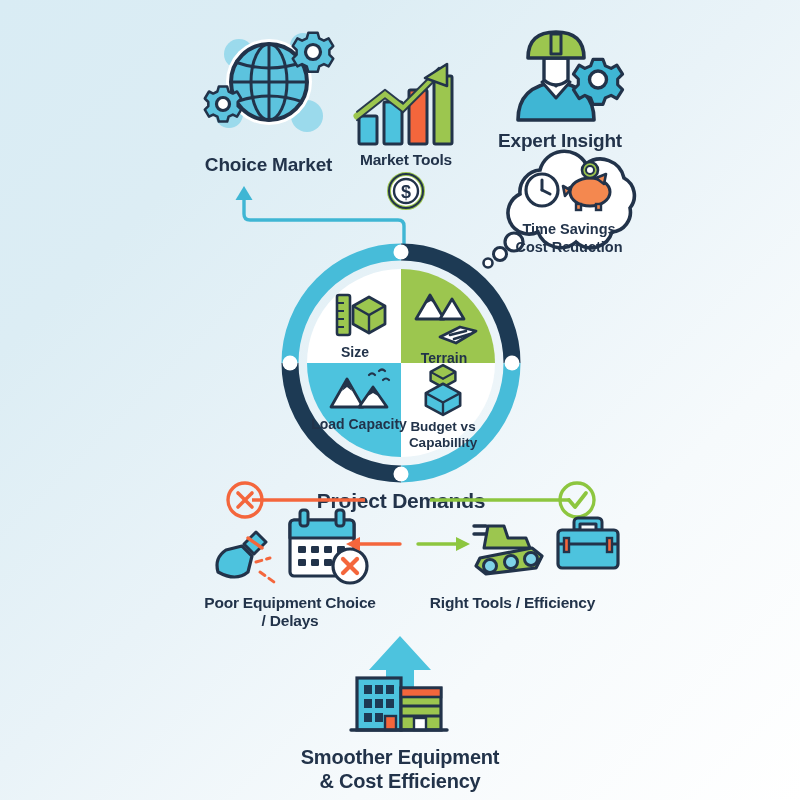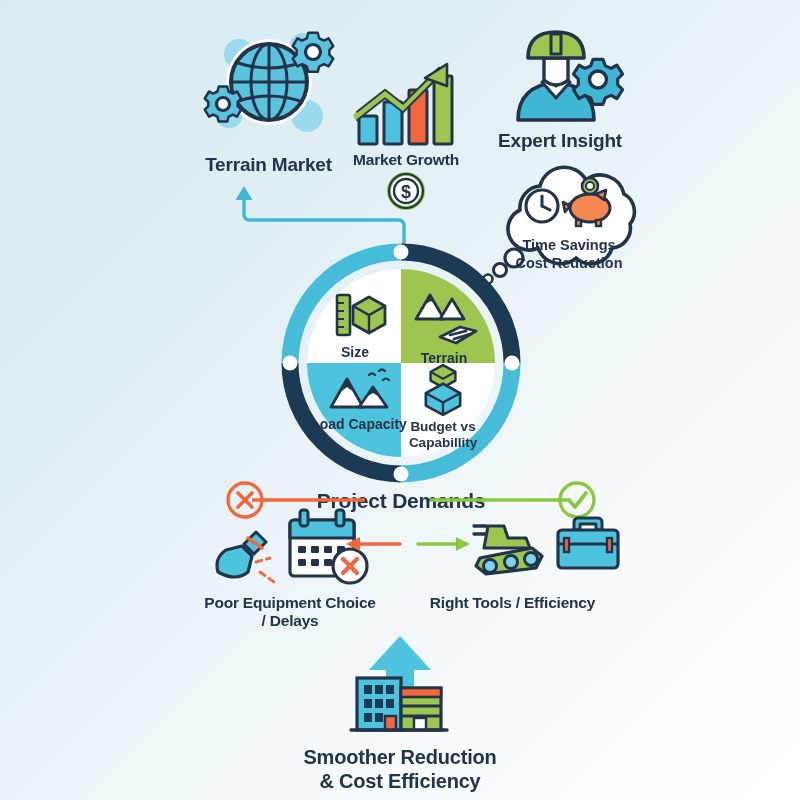--- a/index.html
+++ b/index.html
@@ -37,21 +37,21 @@
   
   #market-growth { left: 342px; top: 58px; width: 128px; }
   #market-growth .label { font-size: 15.5px; margin-top: 1px; }
   #market-growth .coin-wrap { display: flex; justify-content: center; margin-top: 2px; }
 
   
   #expert-insight { left: 460px; top: 22px; width: 200px; }
   #expert-insight .label { font-size: 19px; margin-top: 8px; }
 
   
-  #thought-bubble { left: 480px; top: 164px; width: 190px; }
+  #thought-bubble { left: 480px; top: 148px; width: 190px; }
 
   
   #project-wheel { left: 281px; top: 243px; width: 240px; }
   #project-wheel .label { font-size: 21px; margin-top: 6px; }
 
   
   #comparison { left: 180px; top: 478px; width: 440px; height: 160px; }
   #poor-choice-label { position: absolute; left: 0px; top: 116px; width: 220px; font-size: 15.5px; }
   #right-tools-label { position: absolute; left: 225px; top: 116px; width: 215px; font-size: 15.5px; }
 
@@ -102,39 +102,39 @@
         </g>
 
         <g transform="translate(28,82)">
           <g fill="#5cc3de" stroke="#22334a" stroke-width="3.6" stroke-linejoin="round">
             <path d="M-6,-22 L6,-22 L8,-15 L14,-12 L20,-15 L26,-5 L21,0 L21,6 L26,11 L20,21 L14,18 L8,21 L6,28 L-6,28 L-8,21 L-14,18 L-20,21 L-26,11 L-21,6 L-21,0 L-26,-5 L-20,-15 L-14,-12 L-8,-15 Z" transform="scale(0.70)"></path>
           </g>
           <circle cx="0" cy="2" r="6.5" fill="#ffffff" stroke="#22334a" stroke-width="3.2"></circle>
         </g>
       </svg>
     </div>
-    <div class="label">Terrain Market</div>
+    <div class="label">Choice Market</div>
   </div>
 
   <div class="node" id="market-growth">
     <div style="display:flex;justify-content:center;">
       <svg width="118" height="92" viewBox="0 0 118 92">
 
         <rect x="12" y="58" width="18" height="28" rx="1.5" fill="#4dc3de" stroke="#22334a" stroke-width="3"></rect>
         <rect x="37" y="44" width="18" height="42" rx="1.5" fill="#4dc3de" stroke="#22334a" stroke-width="3"></rect>
         <rect x="62" y="32" width="18" height="54" rx="1.5" fill="#f4663c" stroke="#22334a" stroke-width="3"></rect>
         <rect x="87" y="18" width="18" height="68" rx="1.5" fill="#9cc64f" stroke="#22334a" stroke-width="3"></rect>
 
         <path d="M10 58 L38 36 L56 50 L92 14" fill="none" stroke="#9cc64f" stroke-width="7" stroke-linecap="round" stroke-linejoin="round"></path>
         <path d="M10 58 L38 36 L56 50 L92 14" fill="none" stroke="#22334a" stroke-width="2" stroke-linecap="round" stroke-linejoin="round" opacity="0.95" transform="translate(0,-4.2)"></path>
         <path d="M10 58 L38 36 L56 50 L92 14" fill="none" stroke="#22334a" stroke-width="2" stroke-linecap="round" stroke-linejoin="round" opacity="0.95" transform="translate(0,4.2)"></path>
         <path d="M100 6 L100 28 L78 20 Z" fill="#9cc64f" stroke="#22334a" stroke-width="2.6" stroke-linejoin="round"></path>
       </svg>
     </div>
-    <div class="label">Market Growth</div>
+    <div class="label">Market Tools</div>
     <div class="coin-wrap">
       <div>
         <svg width="40" height="40" viewBox="0 0 40 40">
           <circle cx="20" cy="20" r="17" fill="#ffffff" stroke="#9cc64f" stroke-width="4"></circle>
           <circle cx="20" cy="20" r="17" fill="none" stroke="#22334a" stroke-width="2"></circle>
           <circle cx="20" cy="20" r="12" fill="none" stroke="#22334a" stroke-width="2.4"></circle>
           <text x="20" y="27" text-anchor="middle" font-family="'Liberation Sans', sans-serif" font-size="18" font-weight="bold" fill="#22334a">$</text>
         </svg>
       </div>
     </div>
@@ -398,18 +398,18 @@
         <rect x="66" y="58" width="40" height="42" fill="#9cc64f" stroke="#22334a" stroke-width="3.2"></rect>
         <rect x="66" y="58" width="40" height="9" fill="#f4663c" stroke="#22334a" stroke-width="2.6"></rect>
         <line x1="66" y1="76" x2="106" y2="76" stroke="#22334a" stroke-width="2.8"></line>
         <line x1="66" y1="86" x2="106" y2="86" stroke="#22334a" stroke-width="2.8"></line>
         <rect x="79" y="88" width="12" height="12" fill="#ffffff" stroke="#22334a" stroke-width="2.4"></rect>
 
         <line x1="16" y1="100" x2="112" y2="100" stroke="#22334a" stroke-width="3.4" stroke-linecap="round"></line>
       </svg>
     </div>
     <div class="label">
-      <span>Smoother Reduction</span><br>
+      <span>Smoother Equipment</span><br>
       <span>&amp; Cost Efficiency</span>
     </div>
   </div>
 
 </div>
 
 </body></html>

